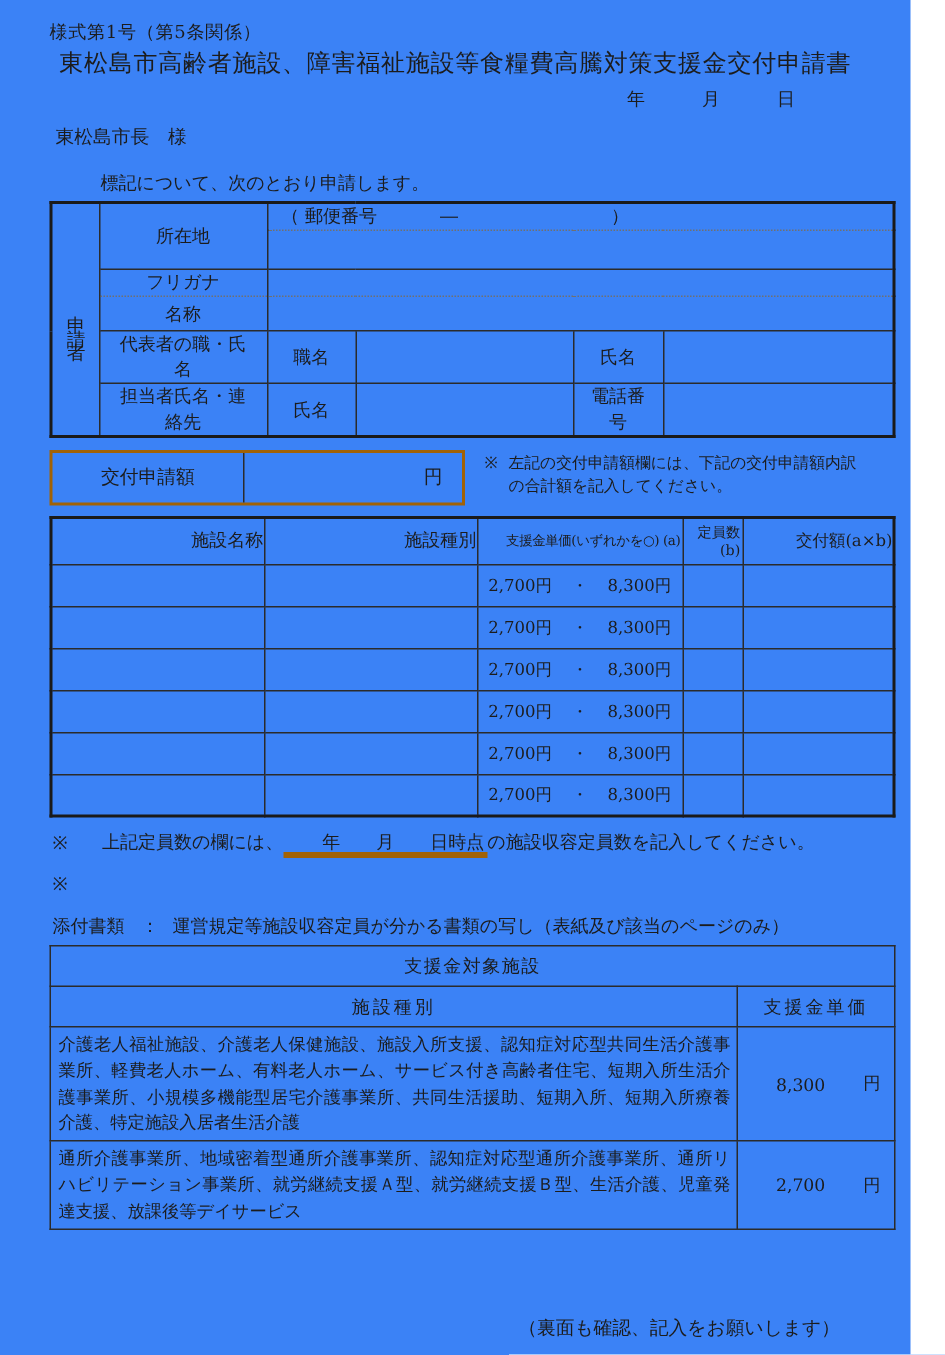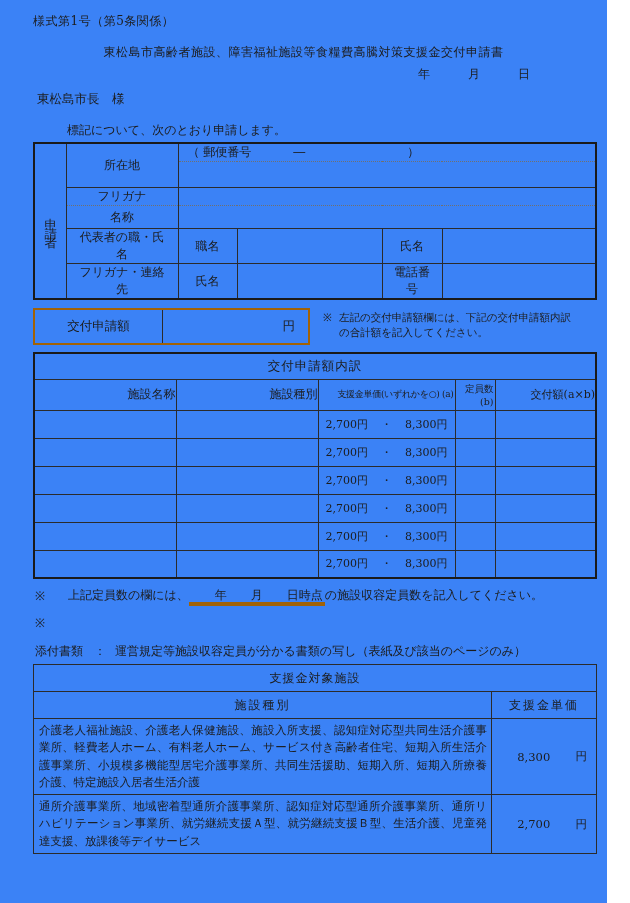--- a/index.html
+++ b/index.html
@@ -14,21 +14,21 @@
     width: 607px;
     height: 903px;
     background: #3b82f6;
     padding: 13px 33px 0 33px;
     overflow: hidden;
     font-size: 12px;
   }
 
   
   .form-number { font-size: 12px; letter-spacing: 0.5px; }
-  .doc-title   { margin-top: 14px; text-align: center; font-size: 12px; letter-spacing: 0.5px; }
+  .doc-title   { margin-top: 2px; text-align: center; font-size: 16px; letter-spacing: 0.5px; }
   .date-line   { margin-top: 5px; display: flex; justify-content: flex-end; gap: 38px; padding-right: 44px; font-size: 12px; }
   .addressee   { margin-top: 8px; padding-left: 4px; font-size: 12.5px; }
   .intro       { margin-top: 14px; padding-left: 34px; font-size: 12px; }
 
   
   table.tbl { border-collapse: collapse; table-layout: fixed; width: 564px; }
   table.tbl td { border: 1px solid #2b2b2b; vertical-align: middle; font-size: 12px; overflow: hidden; }
 
   
   table.applicant { margin-top: 3px; border: 2px solid #1a1a1a; }
@@ -148,21 +148,21 @@
       <td colspan="4" class="d-t"></td>
     </tr>
     <tr class="h-rep">
       <td class="lbl">代表者の職・氏名</td>
       <td class="lbl">職名</td>
       <td></td>
       <td class="lbl">氏名</td>
       <td></td>
     </tr>
     <tr class="h-con">
-      <td class="lbl lbl-sm">フリガナ・連絡先</td>
+      <td class="lbl lbl-sm">担当者氏名・連絡先</td>
       <td class="lbl">氏名</td>
       <td></td>
       <td class="lbl">電話番号</td>
       <td></td>
     </tr>
   </tbody>
     </table>
 
   <div class="amount-row">
     <div class="amount-box">
@@ -179,23 +179,20 @@
 
   <table class="tbl breakdown">
     <colgroup>
       <col style="width:142px">
         <col style="width:142px">
         <col style="width:137px">
       <col style="width:40px">
         <col>
     </colgroup>
     <tbody>
-        <tr>
-      <td colspan="5" class="title-cell">交付申請額内訳</td>
-    </tr>
     <tr class="head">
       <td>施設名称</td>
       <td>施設種別</td>
       <td class="hc-small">支援金単価(いずれかを○) (a)</td>
       <td class="hc-cap">定員数(b)</td>
       <td class="hc-amt">交付額(a×b)</td>
     </tr>
     <tr class="brow">
       <td></td>
       <td></td>

